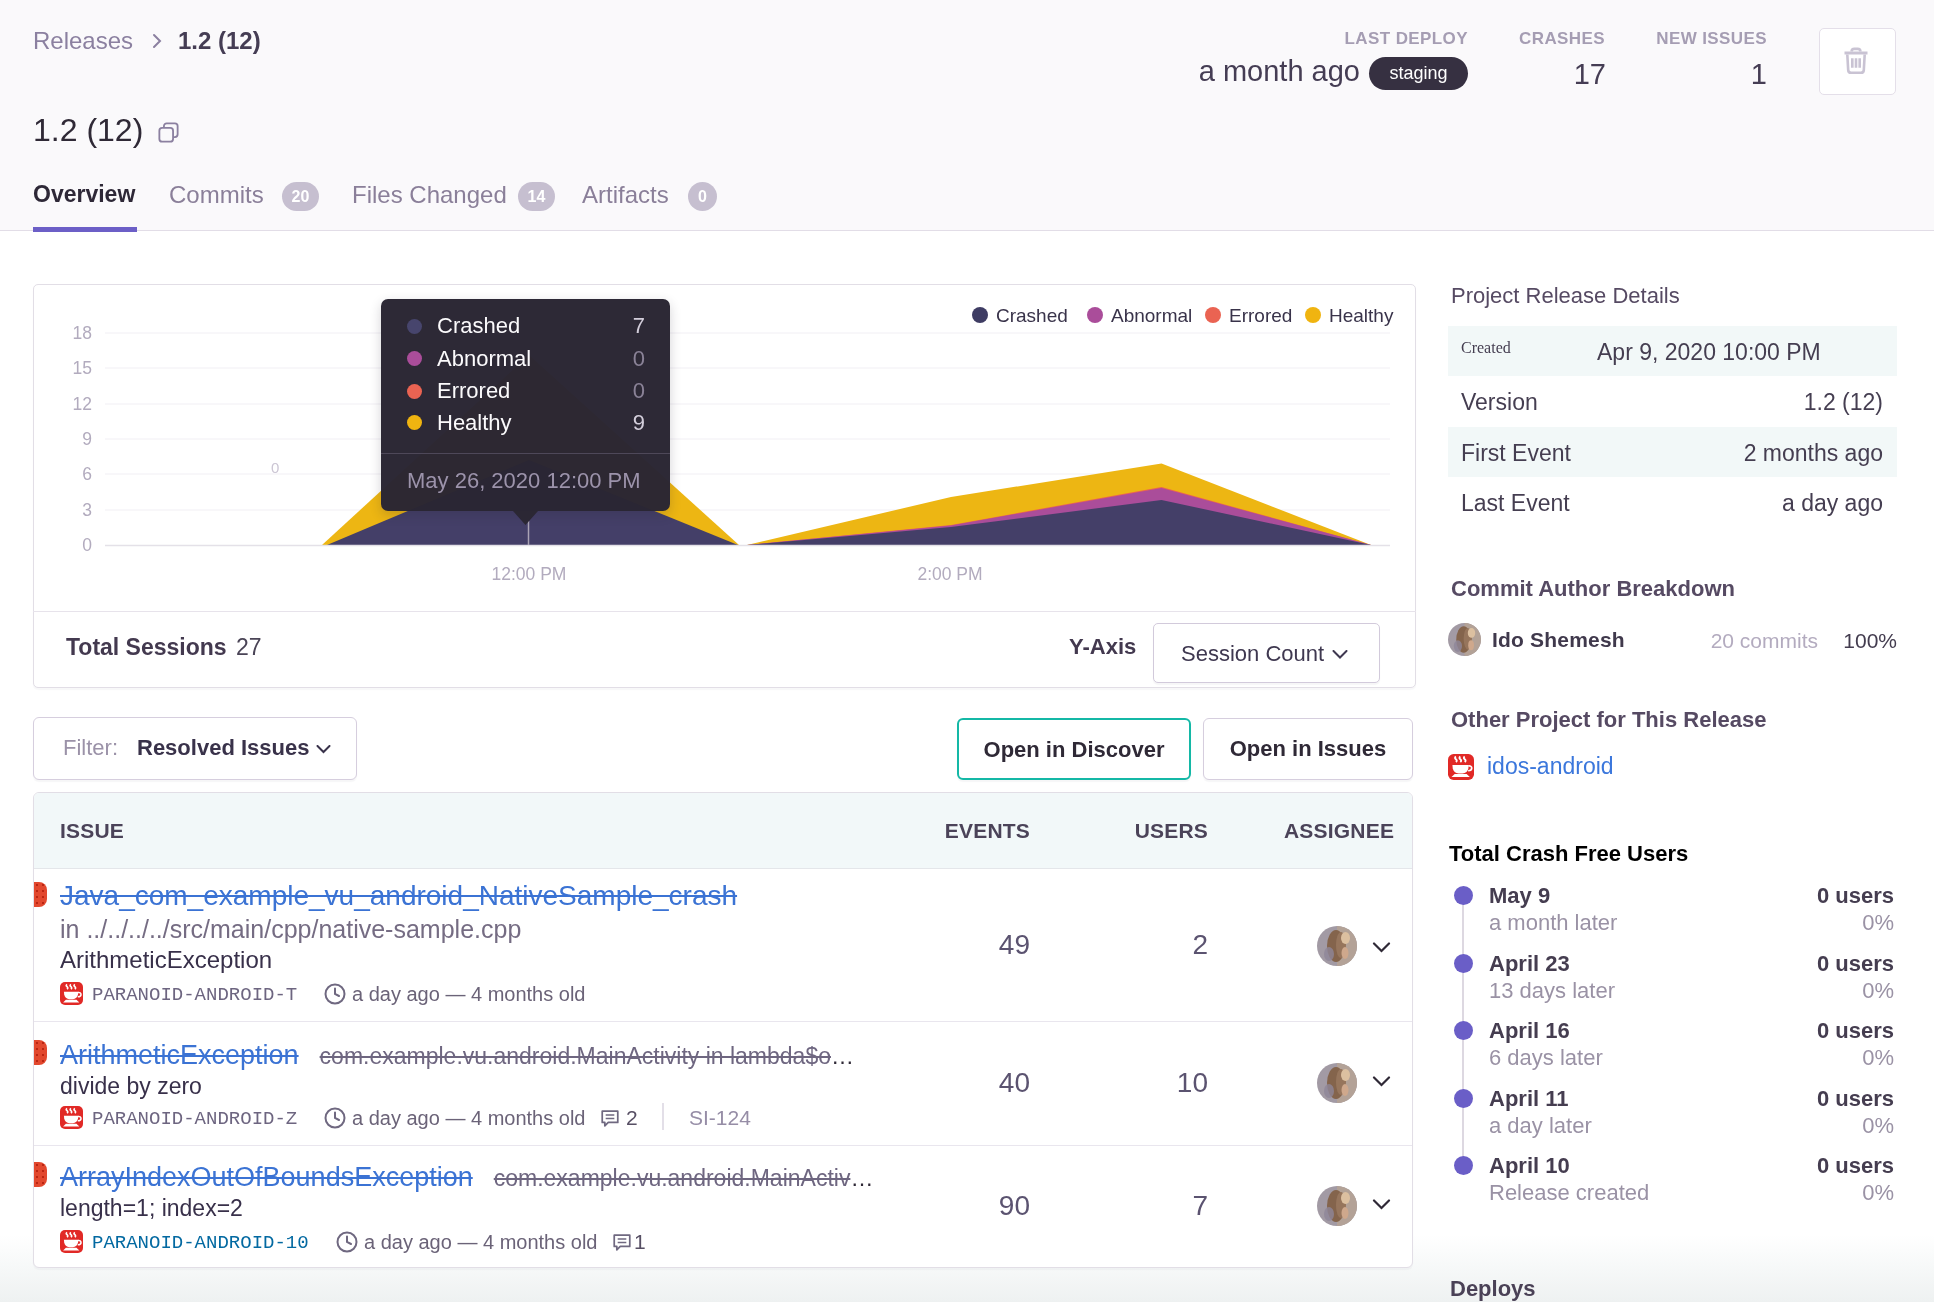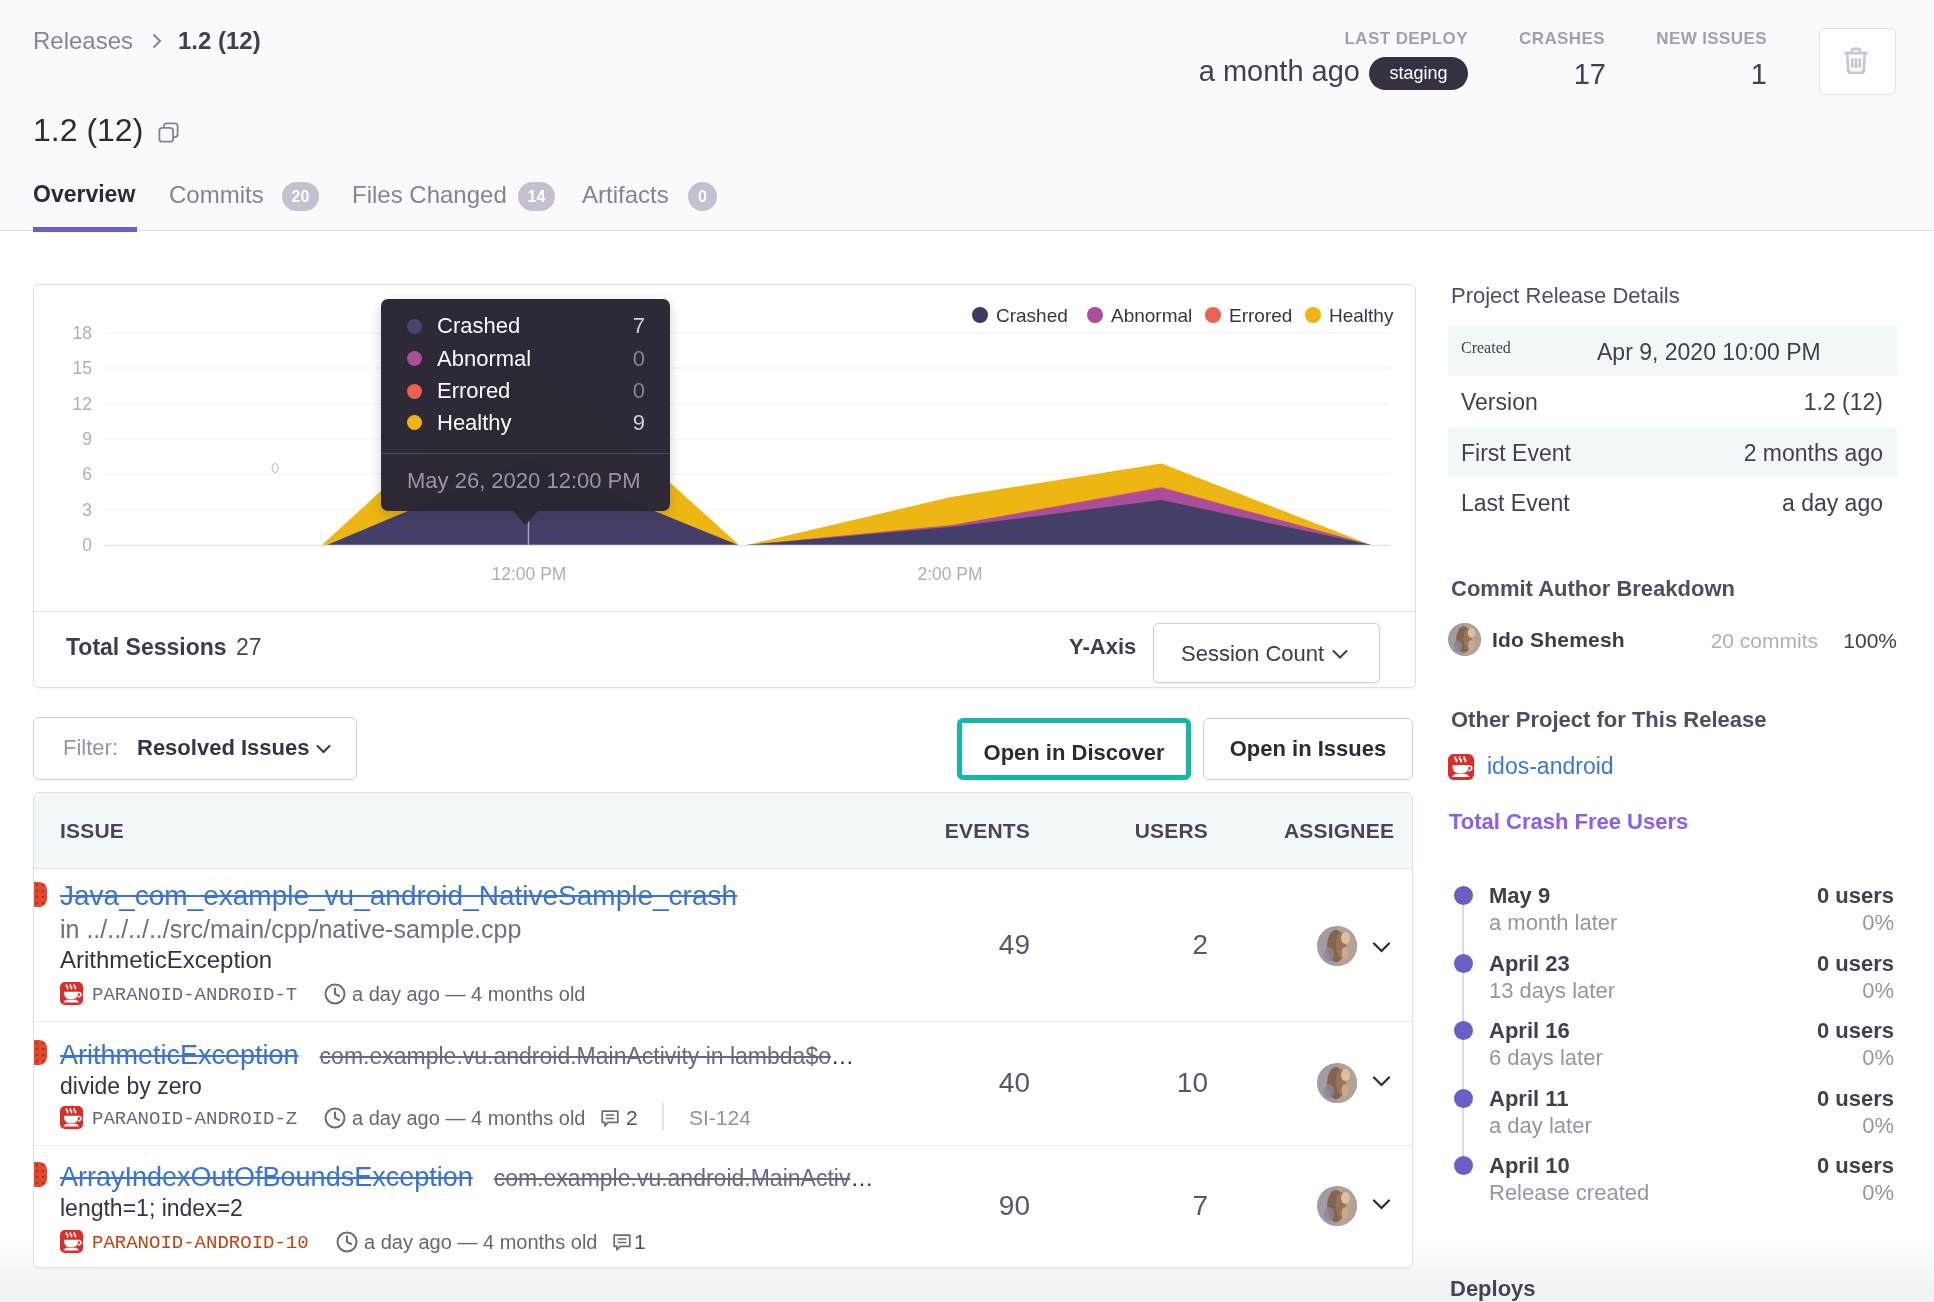--- a/index.html
+++ b/index.html
@@ -124,21 +124,21 @@
 <svg class="abs" style="left:1332px;top:650px;" width="16" height="9" viewBox="0 0 16 9">
     <path d="M1.5 1 L8 7.5 L14.5 1" fill="none" stroke="#3f3850" stroke-width="2" stroke-linecap="round"></path>
   </svg>
 
 <div class="abs" style="left:33px;top:717px;width:324px;height:63px;background:#fff;border:1px solid #d6cede;border-radius:6px;box-shadow:0 2px 1px rgba(80,70,90,.05);"></div>
 <div class="abs" style="left:63px;top:735px;font-size:22px;color:#9b92a8;">Filter:</div>
 <div class="abs" style="left:137px;top:735px;font-size:22px;font-weight:bold;color:#39324a;">Resolved Issues</div>
 <svg class="abs" style="left:316px;top:745px;" width="15" height="9" viewBox="0 0 15 9">
     <path d="M1.5 1 L7.5 7 L13.5 1" fill="none" stroke="#39324a" stroke-width="2" stroke-linecap="round"></path>
   </svg>
-<div class="abs" style="left:957px;top:718px;width:234px;height:62px;background:#fff;border:5px solid #14b8a6;border-radius:6px;box-shadow:0 2px 1px rgba(80,70,90,.05);font-size:22px;font-weight:bold;color:#2f2936;text-align:center;line-height:60px;">Open in Discover</div>
+<div class="abs" style="left:957px;top:718px;width:234px;height:62px;background:#fff;border:2px solid #14b8a6;border-radius:6px;box-shadow:0 2px 1px rgba(80,70,90,.05);font-size:22px;font-weight:bold;color:#2f2936;text-align:center;line-height:60px;">Open in Discover</div>
 <div class="abs" style="left:1203px;top:718px;width:210px;height:62px;background:#fff;border:1px solid #d6cede;border-radius:6px;box-shadow:0 2px 1px rgba(80,70,90,.05);font-size:22px;font-weight:bold;color:#2f2936;text-align:center;line-height:60px;">Open in Issues</div>
 
 <div class="abs" style="left:33px;top:792px;width:1380px;height:476px;background:#fff;border:1px solid #e2dee6;border-radius:6px;box-shadow:0 2px 1px rgba(80,70,90,.04);overflow:hidden;">
 <div style="position:absolute;left:0;top:0;width:1378px;height:76px;background:#f2f8f9;border-bottom:1px solid #e4e6ea;"></div>
 <div style="position:absolute;left:0;top:228px;width:1378px;height:1px;background:#e9e6ee;"></div>
 <div style="position:absolute;left:0;top:352px;width:1378px;height:1px;background:#e9e6ee;"></div>
 </div>
 <div class="abs" style="font-size:21px;font-weight:bold;letter-spacing:.2px;color:#4b4359;top:819px;left:60px;">ISSUE</div>
 <div class="abs" style="font-size:21px;font-weight:bold;letter-spacing:.2px;color:#4b4359;top:819px;left:930px;width:100px;text-align:right;">EVENTS</div>
 <div class="abs" style="font-size:21px;font-weight:bold;letter-spacing:.2px;color:#4b4359;top:819px;left:1108px;width:100px;text-align:right;">USERS</div>
@@ -240,21 +240,21 @@
     <rect width="23" height="23" rx="5" fill="#e12926"></rect>
     <g stroke="#fff" stroke-width="1.7" fill="none">
       <path d="M7 2.3 q-1.5 1.2 0 2.4 t0 2.4"></path>
       <path d="M10.9 2.3 q-1.5 1.2 0 2.4 t0 2.4"></path>
       <path d="M14.8 2.3 q-1.5 1.2 0 2.4 t0 2.4"></path>
     </g>
     <path d="M3.9 9.7 h14.4 l-.3 2.9 c-.3 2.7-2.5 4.4-5.2 4.6 h-3.4 c-2.7-.2-4.9-1.9-5.2-4.6 z" fill="#fff"></path>
     <path d="M18 10.6 c1.9-.3 3 .6 3 1.8 0 1.4-1.3 2.4-3.2 2.4" fill="none" stroke="#fff" stroke-width="1.5"></path>
     <path d="M3.1 20.4 L5.9 17.7 h10.6 l2.8 2.7 z" fill="#fff"></path>
   </svg>
-<div class="abs" style="left:92px;top:1232px;font-size:19px;color:#c2410c;font-family:'Liberation Mono',monospace;">PARANOID-ANDROID-10</div>
+<div class="abs" style="left:92px;top:1232px;font-size:19px;color:#0369a1;font-family:'Liberation Mono',monospace;">PARANOID-ANDROID-10</div>
 <svg class="abs" style="left:336px;top:1231px;" width="22" height="22" viewBox="0 0 22 22">
     <circle cx="11" cy="11" r="9.5" fill="none" stroke="#6f6880" stroke-width="2"></circle>
     <path d="M11 5.5 V11 L15 13" fill="none" stroke="#6f6880" stroke-width="2" stroke-linecap="round"></path>
   </svg>
 <div class="abs" style="left:364px;top:1231px;font-size:20px;color:#6b6378;">a day ago — 4 months old</div>
 <svg class="abs" style="left:612px;top:1233px;" width="20" height="19" viewBox="0 0 23 22">
     <path d="M2.5 2.5 h18 v13 h-11 l-4 4 v-4 h-3 z" fill="none" stroke="#6f6880" stroke-width="2" stroke-linejoin="round"></path>
     <path d="M6.5 7 h10 M6.5 11 h10" stroke="#6f6880" stroke-width="1.8"></path>
   </svg>
 <div class="abs" style="left:634px;top:1230px;font-size:21px;color:#574f64;">1</div>
@@ -319,21 +319,21 @@
     <g stroke="#fff" stroke-width="1.7" fill="none">
       <path d="M7 2.3 q-1.5 1.2 0 2.4 t0 2.4"></path>
       <path d="M10.9 2.3 q-1.5 1.2 0 2.4 t0 2.4"></path>
       <path d="M14.8 2.3 q-1.5 1.2 0 2.4 t0 2.4"></path>
     </g>
     <path d="M3.9 9.7 h14.4 l-.3 2.9 c-.3 2.7-2.5 4.4-5.2 4.6 h-3.4 c-2.7-.2-4.9-1.9-5.2-4.6 z" fill="#fff"></path>
     <path d="M18 10.6 c1.9-.3 3 .6 3 1.8 0 1.4-1.3 2.4-3.2 2.4" fill="none" stroke="#fff" stroke-width="1.5"></path>
     <path d="M3.1 20.4 L5.9 17.7 h10.6 l2.8 2.7 z" fill="#fff"></path>
   </svg>
 <div class="abs" style="left:1487px;top:753px;font-size:23px;color:#3b77dc;">idos-android</div>
-<div class="abs" style="left:1449px;top:809px;font-size:22px;font-weight:bold;color:#8b5cf6;">Total Crash Free Users</div>
+<div class="abs" style="left:1449px;top:841px;font-size:22px;font-weight:bold;color:#000000;">Total Crash Free Users</div>
 <div class="abs" style="left:1462px;top:896px;width:2px;height:270px;background:#ddd8e1;"></div>
 <div class="abs" style="left:1454px;top:886px;width:19px;height:19px;border-radius:10px;background:#6a5ec7;"></div>
 <div class="abs" style="left:1489px;top:883px;font-size:22px;font-weight:bold;color:#453d50;">May 9</div>
 <div class="abs" style="left:1489px;top:910px;font-size:22px;color:#9a92a5;">a month later</div>
 <div class="abs" style="left:1694px;top:883px;width:200px;text-align:right;font-size:22px;font-weight:bold;color:#453d50;">0 users</div>
 <div class="abs" style="left:1694px;top:910px;width:200px;text-align:right;font-size:22px;color:#9a92a5;">0%</div>
 <div class="abs" style="left:1454px;top:954px;width:19px;height:19px;border-radius:10px;background:#6a5ec7;"></div>
 <div class="abs" style="left:1489px;top:951px;font-size:22px;font-weight:bold;color:#453d50;">April 23</div>
 <div class="abs" style="left:1489px;top:978px;font-size:22px;color:#9a92a5;">13 days later</div>
 <div class="abs" style="left:1694px;top:951px;width:200px;text-align:right;font-size:22px;font-weight:bold;color:#453d50;">0 users</div>

